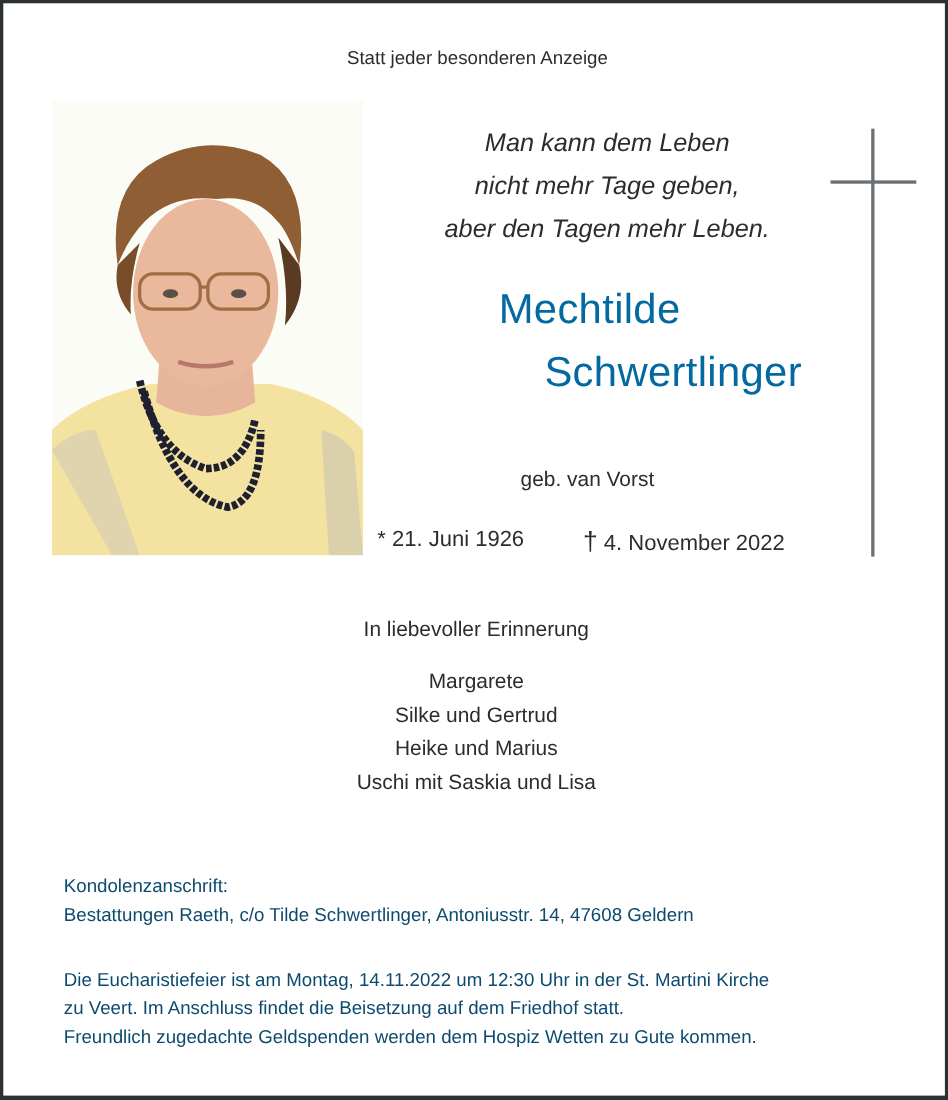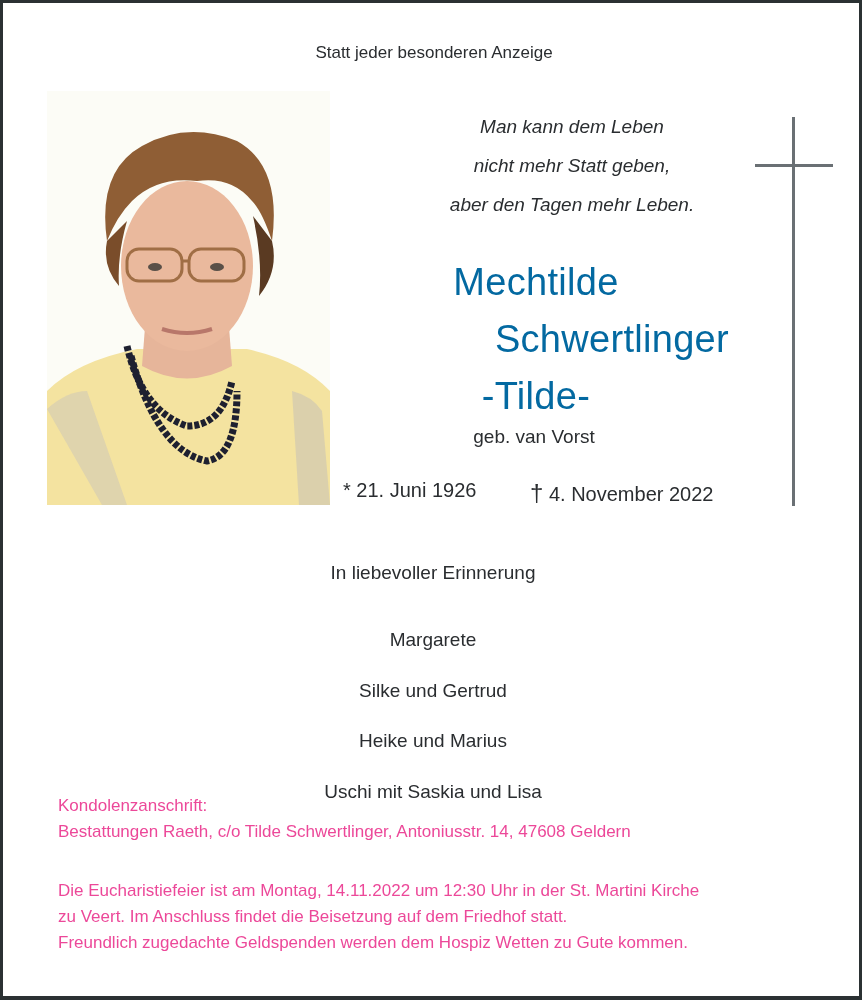--- a/index.html
+++ b/index.html
@@ -1,30 +1,30 @@
 <!DOCTYPE html>
 <html><head>
   <meta charset="utf-8">
   <style>
     html, body { margin: 0; padding: 0; background: #2b3133; }
     body { width: 862px; height: 1000px; position: relative; overflow: hidden; font-family: "Liberation Sans", sans-serif; }
     .page { position: absolute; left: 3px; top: 3px; width: 856px; height: 993px; background: #ffffff; color: #2a2d30; }
     .abs { position: absolute; }
     .header-line { left: 0; width: 868px; top: 40px; font-size: 17px; text-align: center; color: #2a2d30; }
     .photo { left: 44px; top: 88px; width: 283px; height: 414px; background: #fdfdf8; overflow: hidden; }
-    .quote { left: 396px; width: 346px; font-size: 19px; font-style: italic; text-align: center; color: #2a2d30; }
+    .quote { left: 376px; width: 346px; font-size: 23px; font-style: italic; text-align: center; color: #2a2d30; }
     .name { left: 360px; width: 346px; font-size: 38px; text-align: center; color: #0369a1; letter-spacing: 0.3px; }
     .maiden { left: 380px; width: 346px; font-size: 19px; text-align: center; top: 423px; }
     .dates { top: 476px; font-size: 20px; }
     .cross-v { left: 789px; top: 114px; width: 3px; height: 389px; background: #6a7074; }
     .cross-h { left: 752px; top: 161px; width: 78px; height: 3px; background: #6a7074; }
     .memory { left: 230px; width: 400px; top: 559px; font-size: 19px; text-align: center; }
     .family { left: 230px; width: 400px; top: 602px; font-size: 19px; text-align: center; line-height: 30.5px; }
-    .family div { height: 30.5px; margin-top: 20px; }
-    .bottom { left: 55px; font-size: 17px; line-height: 26px; color: #ec4899; }
+    .family div { height: 30.5px; }
+    .bottom { left: 55px; font-size: 17px; line-height: 26px; color: #0c4a6e; }
     .bottom div { white-space: nowrap; }
   </style>
 </head>
 <body>
 
 <div class="page">
 
   <div class="abs header-line" style="left:-3px;">Statt jeder besonderen Anzeige</div>
 
   <div class="abs photo" title="Portrait of Mechtilde Schwertlinger">
@@ -50,26 +50,25 @@
       <ellipse cx="170" cy="176" rx="7" ry="4" fill="#5a5048"></ellipse>
 
       <path d="M115 238 Q140 246 165 238" stroke="#b8776a" stroke-width="4" fill="none"></path>
 
       <path d="M80 255 Q95 320 140 335 Q175 335 185 290" stroke="#1e2030" stroke-width="7" fill="none" stroke-dasharray="5 2"></path>
       <path d="M84 265 Q110 360 160 370 Q190 365 190 300" stroke="#1e2030" stroke-width="7" fill="none" stroke-dasharray="5 2"></path>
     </svg>
   </div>
 
   <div class="abs quote" style="top:113px;">Man kann dem Leben</div>
-  <div class="abs quote" style="top:152px;">nicht mehr Statt geben,</div>
+  <div class="abs quote" style="top:152px;">nicht mehr Tage geben,</div>
   <div class="abs quote" style="top:191px;">aber den Tagen mehr Leben.</div>
 
   <div class="abs name" style="left:360px;top:258px;width:346px;">Mechtilde</div>
   <div class="abs name" style="left:340px;top:315px;width:386px;text-align:right;">Schwertlinger</div>
-  <div class="abs name" style="left:360px;top:372px;width:346px;">-Tilde-</div>
   <div class="abs maiden" style="left:358px;">geb. van Vorst</div>
 
   <div class="abs dates" style="left:340px;">
     <span>*</span>
     <span>21. Juni 1926</span>
   </div>
   <div class="abs dates" style="left:527px;">
     <span style="font-size:24px;">†</span>
     <span>4. November 2022</span>
   </div>

